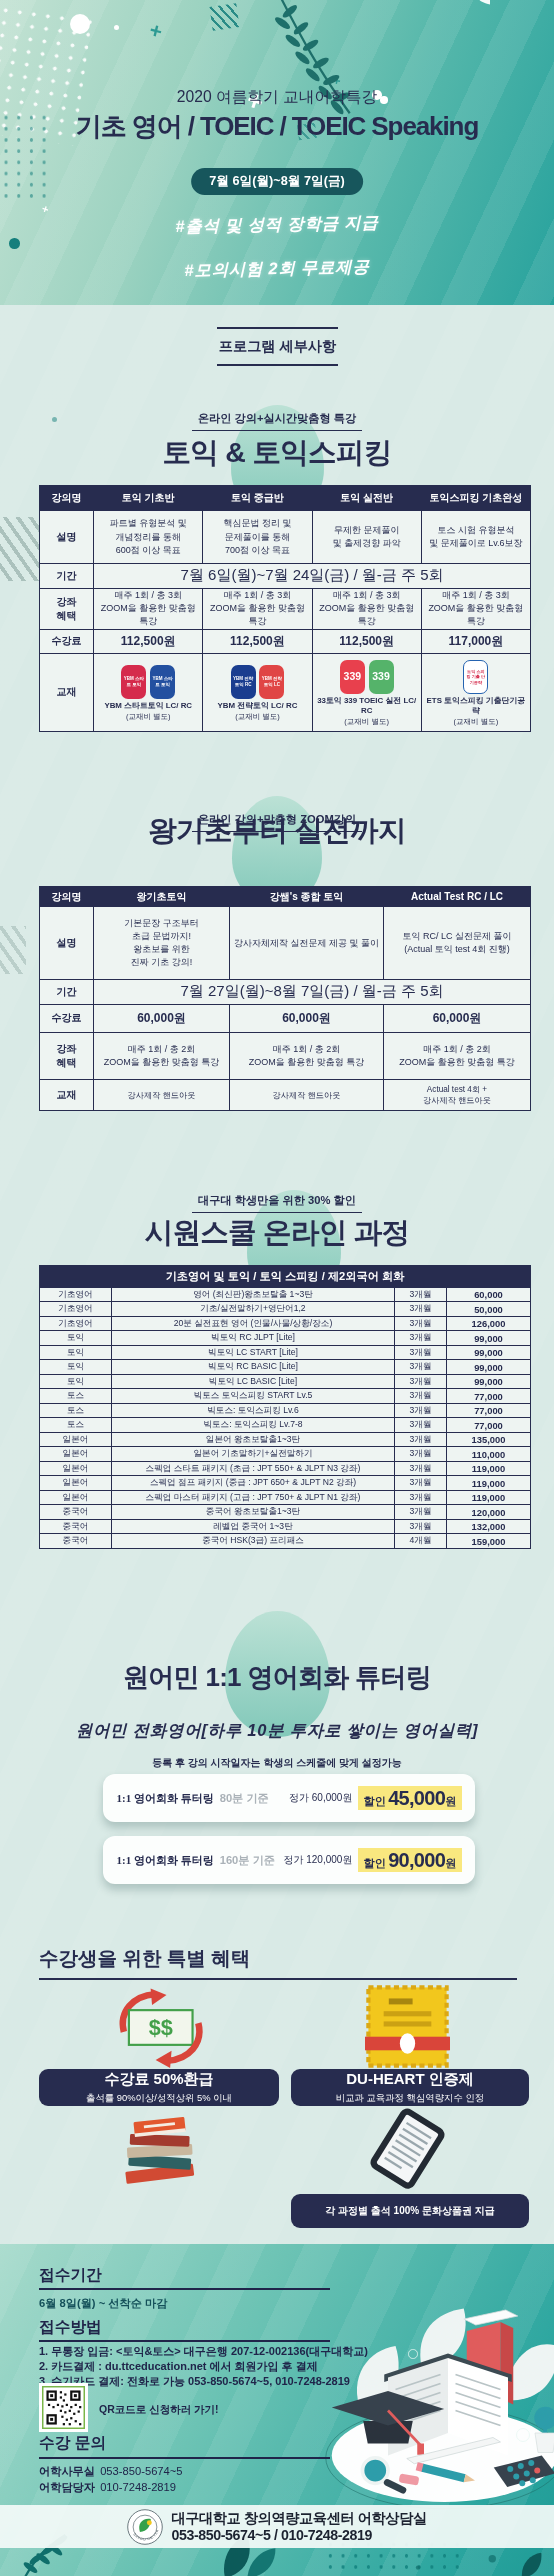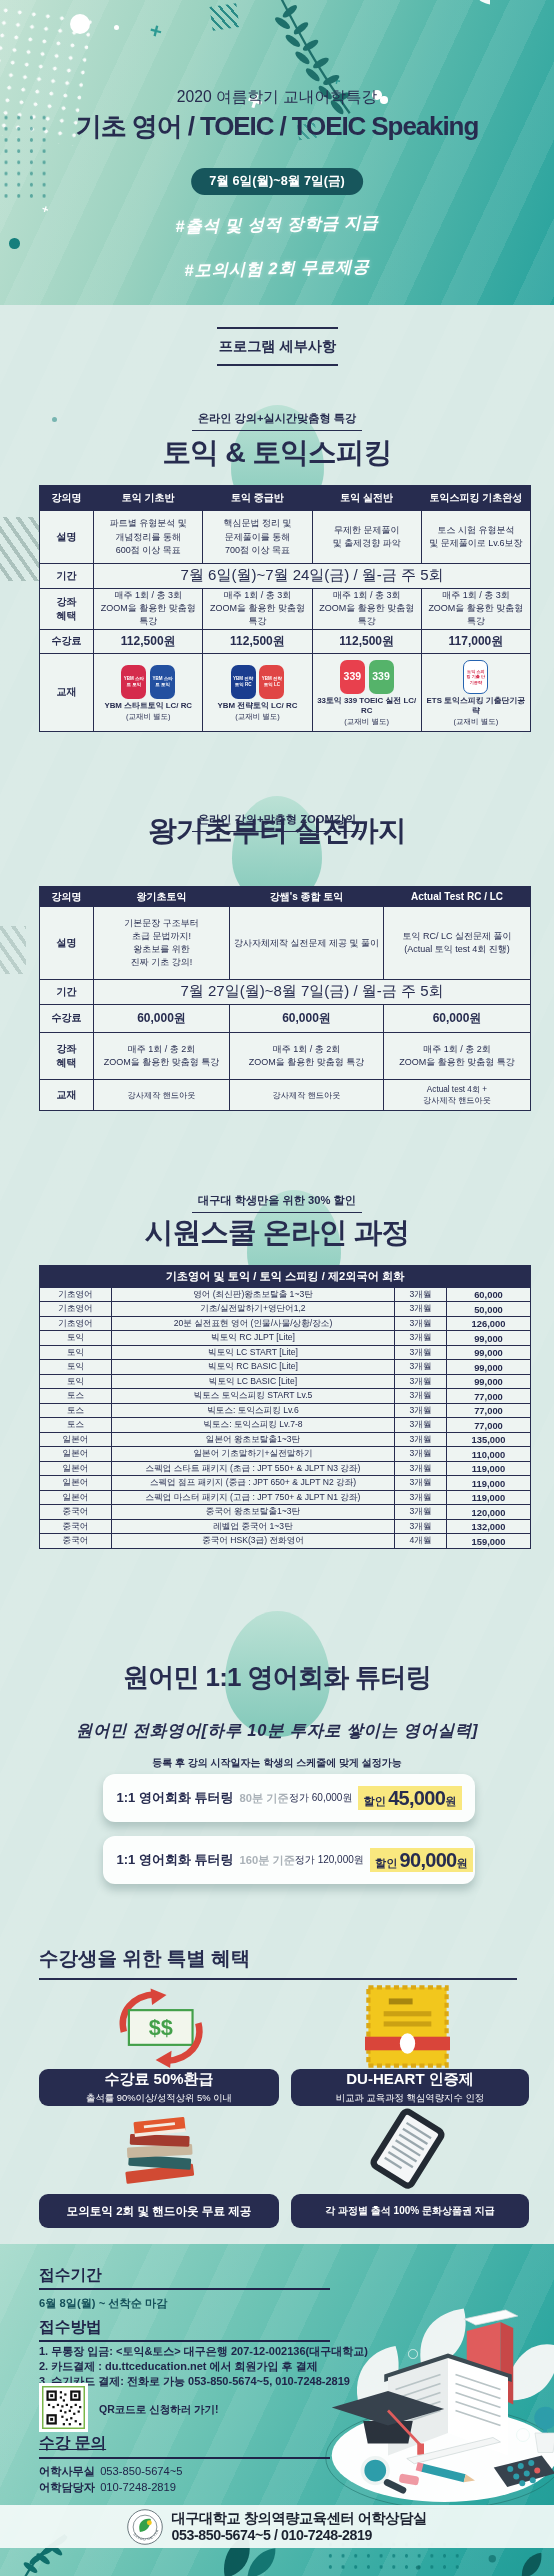--- a/index.html
+++ b/index.html
@@ -71,21 +71,21 @@
   .t3 td{font-size:8.6px;height:13.5px;padding:0 3px;}
   .t3 .price{font-weight:700;font-size:9.4px;}
   
   .ttag{position:absolute;top:1642px;left:0;width:554px;text-align:center;font-size:13.5px;font-weight:800;z-index:2;}
   .tscript{position:absolute;top:1720px;left:0;width:554px;text-align:center;font-size:16.5px;
        font-weight:700;font-style:italic;letter-spacing:0.7px;z-index:2;}
   .tnote{position:absolute;top:1756px;left:0;width:554px;text-align:center;font-size:10px;font-weight:700;z-index:2;}
   .tcard{position:absolute;left:103px;width:372px;height:48px;background:#fcfefd;border-radius:12px;
        box-shadow:0 5.2px 9px rgba(20,60,60,.22);display:flex;align-items:center;
        padding:0 13.5px;box-sizing:border-box;z-index:2;}
-  .tc-name{font-size:13px;font-weight:800;white-space:nowrap;}
+  .tc-name{font-size:11px;font-weight:800;white-space:nowrap;font-family:Liberation Serif, serif;}
   .tc-basis{font-size:11.2px;font-weight:800;color:#aab2b8;margin-left:6px;text-shadow:0 0.7px 0 #fff;white-space:nowrap;}
   .tc-list{font-size:10px;font-weight:400;margin-left:auto;white-space:nowrap;}
   .tc-sale{background:#f9e87f;margin-left:6px;padding:0.7px 5.2px;display:flex;align-items:baseline;white-space:nowrap;}
   .tc-sale .lbl{font-size:11.2px;font-weight:800;}
   .tc-sale .amt{font-size:20px;font-weight:800;letter-spacing:-0.7px;margin-left:2.2px;}
   .tc-sale .suf{font-size:11.2px;font-weight:800;}
   
   .b-title{position:absolute;left:39px;top:1945px;font-size:19.5px;font-weight:800;z-index:2;}
   .b-rule{position:absolute;left:39px;top:1978px;width:478px;height:1.5px;background:#272c4f;z-index:2;}
   .b-icon{position:absolute;z-index:2;}
@@ -465,21 +465,21 @@
 
         <tr>
           <td>중국어</td>
           <td>레벨업 중국어 1~3탄</td>
           <td>3개월</td>
           <td class="price">132,000</td>
         </tr>
 
         <tr>
           <td>중국어</td>
-          <td>중국어 HSK(3급) 전화영어</td>
+          <td>중국어 HSK(3급) 프리패스</td>
           <td>4개월</td>
           <td class="price">159,000</td>
         </tr>
       </tbody>
   </table>
 
   <div class="egg" style="left:225px;top:1611px;width:105px;height:126px;"></div>
   <div class="sec-title" style="top:1660px;font-size:26px;">원어민 1:1 영어회화 튜터링</div>
   <div class="tscript">원어민 전화영어[하루 10분 투자로 쌓이는 영어실력]</div>
   <div class="tnote">등록 후 강의 시작일자는 학생의 스케줄에 맞게 설정가능</div>
@@ -552,23 +552,20 @@
         <line x1="46" y1="24" x2="84" y2="24"></line>
           <line x1="46" y1="33" x2="84" y2="33"></line>
         <line x1="46" y1="42" x2="84" y2="42"></line>
           <line x1="46" y1="51" x2="84" y2="51"></line>
         <line x1="46" y1="60" x2="84" y2="60"></line>
           <line x1="46" y1="69" x2="84" y2="69"></line>
         <line x1="46" y1="78" x2="72" y2="78"></line>
       </g>
     </g>
   </svg>
-  <div class="b-pill" style="left:39px;top:2194px;width:240px;height:34px;">
-    <div class="pt" style="font-size:11.6px;">모의토익 2회 및 핸드아웃 무료 제공</div>
-  </div>
   <div class="b-pill" style="left:291px;top:2194px;width:238px;height:34px;">
     <div class="pt" style="font-size:10px;">각 과정별 출석 100% 문화상품권 지급</div>
   </div>
 
   <div class="ftr">
 
     <svg class="illus" viewBox="0 0 330 300">
       <path d="M60 170 C40 120 70 85 105 80 C118 120 100 160 60 170 Z" fill="#eef4f3"></path>
       <path d="M250 152 C255 92 290 70 322 80 C324 126 296 156 250 152 Z" fill="#eef4f3"></path>
       <path d="M140 110 C130 60 160 35 196 30 C206 70 186 105 140 110 Z" fill="#eef4f3"></path>
@@ -674,21 +671,21 @@
             <rect x="38" y="42" width="3" height="3"></rect>
             <rect x="44" y="46" width="3" height="3"></rect>
           <rect x="28" y="50" width="3" height="3"></rect>
             <rect x="36" y="50" width="3" height="3"></rect>
             <rect x="50" y="50" width="3" height="3"></rect>
         </g>
       </svg>
     </div>
     <div class="qrcap">QR코드로 신청하러 가기!</div>
 
-    <div class="f-h" style="top:189px;text-decoration:underline;">수강 문의</div>
+    <div class="f-h" style="top:189px;">수강 문의</div>
     <div class="f-rule" style="top:213px;"></div>
     <div class="f-contact" style="top:220px;">
       <b>어학사무실</b><span>053-850-5674~5</span>
     </div>
     <div class="f-contact" style="top:236px;">
       <b>어학담당자</b><span>010-7248-2819</span>
     </div>
 
     <div class="fcirc" style="right:24px;top:184px;width:12px;height:12px;"></div>
     <div class="fcirc" style="left:408px;top:105px;width:7.5px;height:7.5px;"></div>

